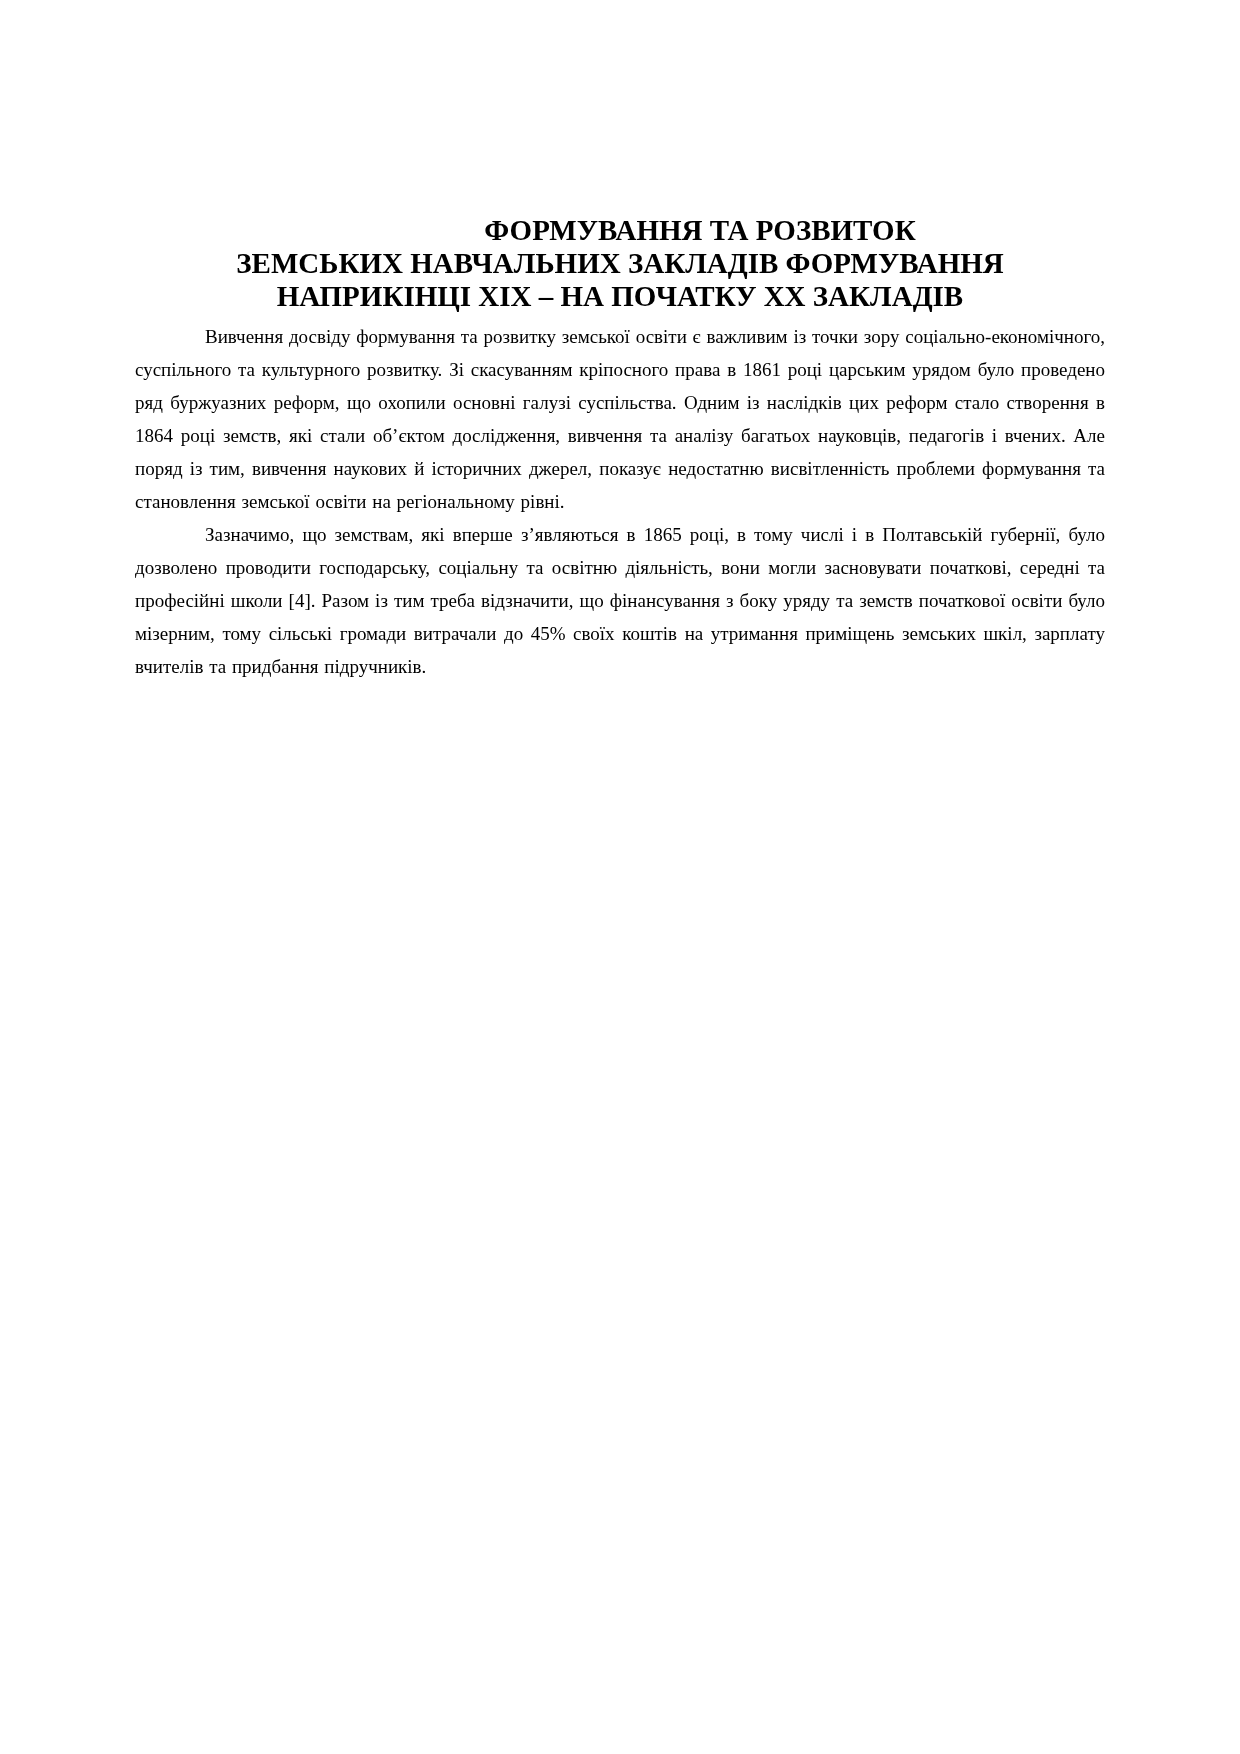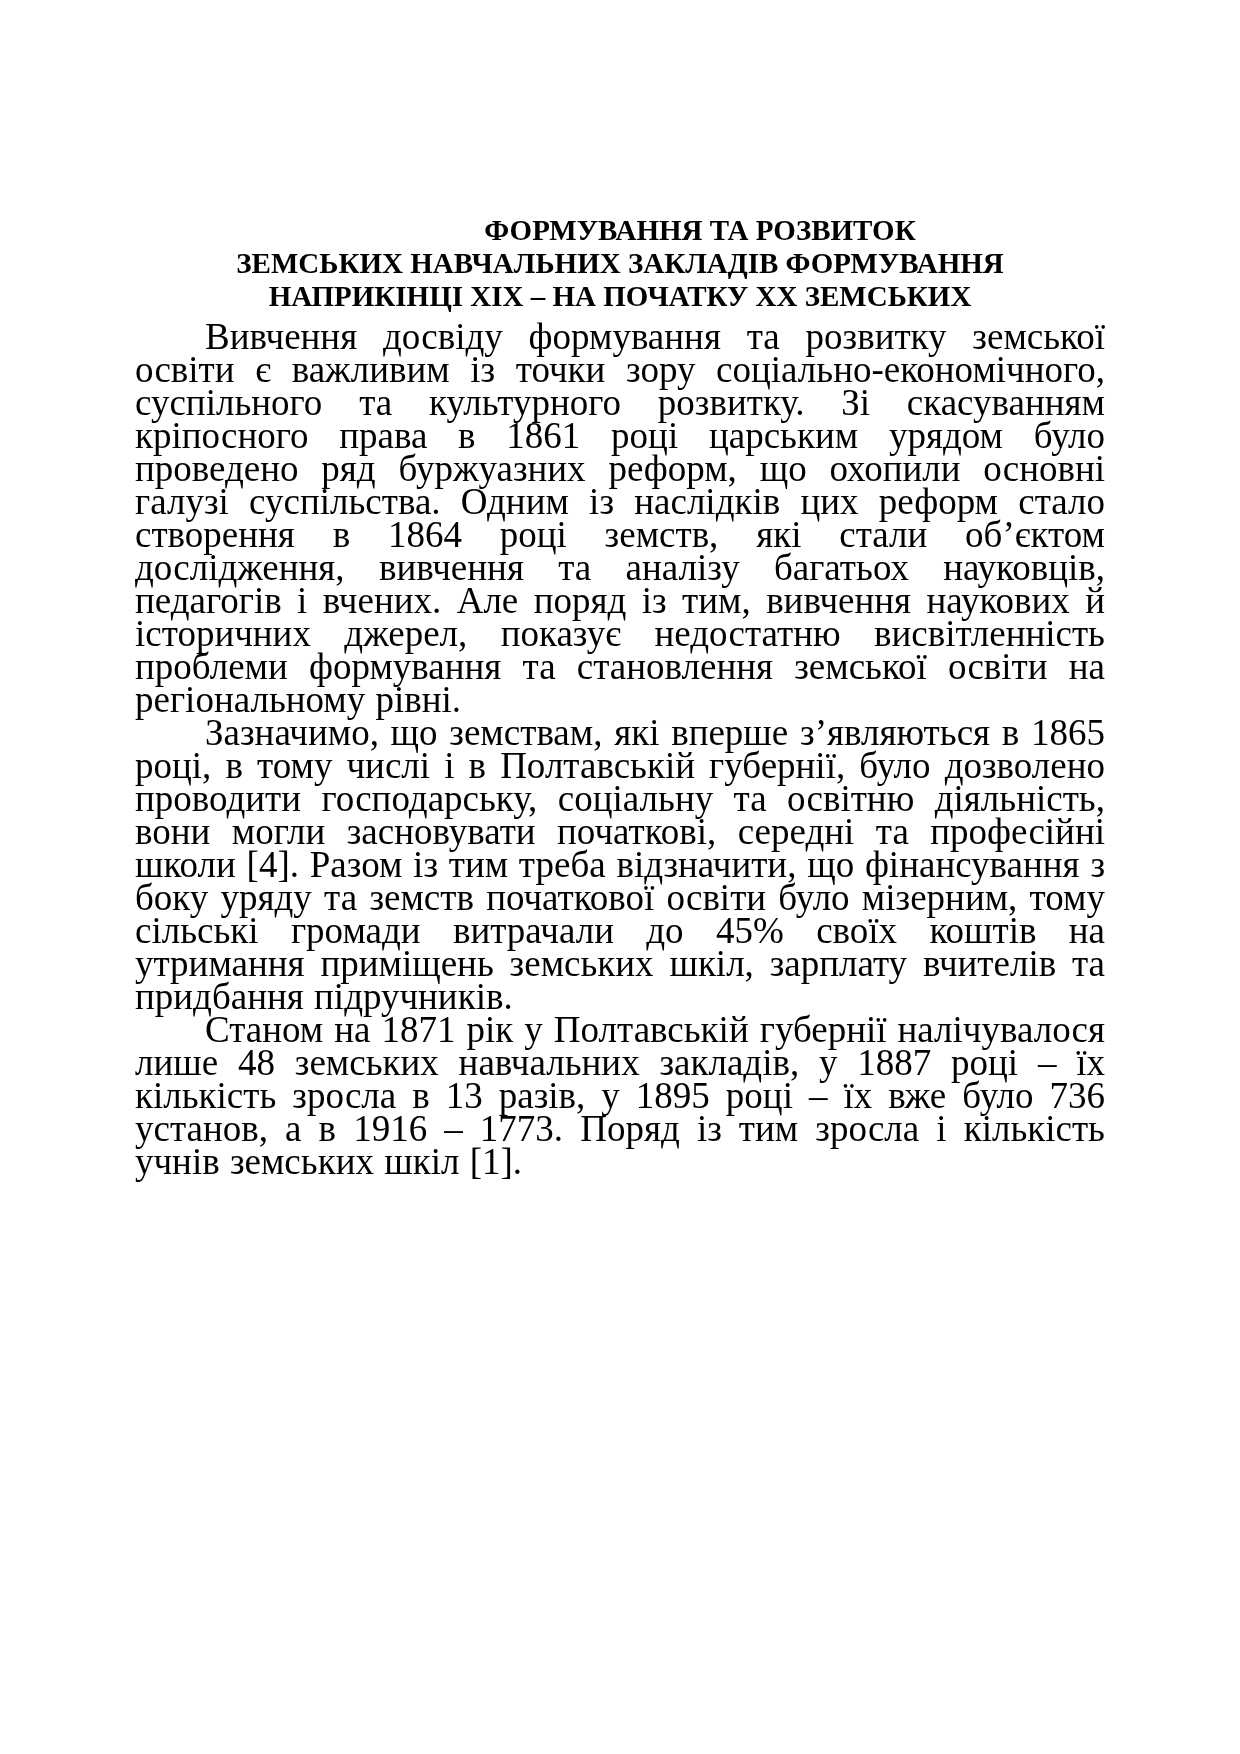--- a/index.html
+++ b/index.html
@@ -31,39 +31,38 @@
   }
   .title-line {
     margin: 0;
   }
   .title-line.first {
     
     margin-left: 160px;
   }
   .body-text p {
     margin: 0;
-    font-size: 37px;
+    font-size: 19px;
     line-height: 33px;
     text-align: justify;
     text-indent: 70px;
     word-spacing: 1px;
   }
 </style>
 </head>
 <body>
 
 <div class="page">
   <div class="content">
 
     <h1 class="title">
       <div class="title-line first">ФОРМУВАННЯ ТА РОЗВИТОК</div>
       <div class="title-line">ЗЕМСЬКИХ НАВЧАЛЬНИХ ЗАКЛАДІВ ФОРМУВАННЯ</div>
-      <div class="title-line">НАПРИКІНЦІ XIX – НА ПОЧАТКУ XX ЗЕМСЬКИХ</div>
+      <div class="title-line">НАПРИКІНЦІ XIX – НА ПОЧАТКУ XX ЗАКЛАДІВ</div>
     </h1>
 
     <div class="body-text">
       <p>Вивчення досвіду формування та розвитку земської освіти є важливим із точки зору соціально-економічного, суспільного та культурного розвитку. Зі скасуванням кріпосного права в 1861 році царським урядом було проведено ряд буржуазних реформ, що охопили основні галузі суспільства. Одним із наслідків цих реформ стало створення в 1864 році земств, які стали об’єктом дослідження, вивчення та аналізу багатьох науковців, педагогів і вчених. Але поряд із тим, вивчення наукових й історичних джерел, показує недостатню висвітленність проблеми формування та становлення земської освіти на регіональному рівні.</p>
       <p>Зазначимо, що земствам, які вперше з’являються в 1865 році, в тому числі і в Полтавській губернії, було дозволено проводити господарську, соціальну та освітню діяльність, вони могли засновувати початкові, середні та професійні школи [4]. Разом із тим треба відзначити, що фінансування з боку уряду та земств початкової освіти було мізерним, тому сільські громади витрачали до 45% своїх коштів на утримання приміщень земських шкіл, зарплату вчителів та придбання підручників.</p>
-      <p>Станом на 1871 рік у Полтавській губернії налічувалося лише 48 земських навчальних закладів, у 1887 році – їх кількість зросла в 13 разів, у 1895 році – їх вже було 736 установ, а в 1916 – 1773. Поряд із тим зросла і кількість учнів земських шкіл [1].</p>
     </div>
 
   </div>
 </div>
 
 </body></html>

